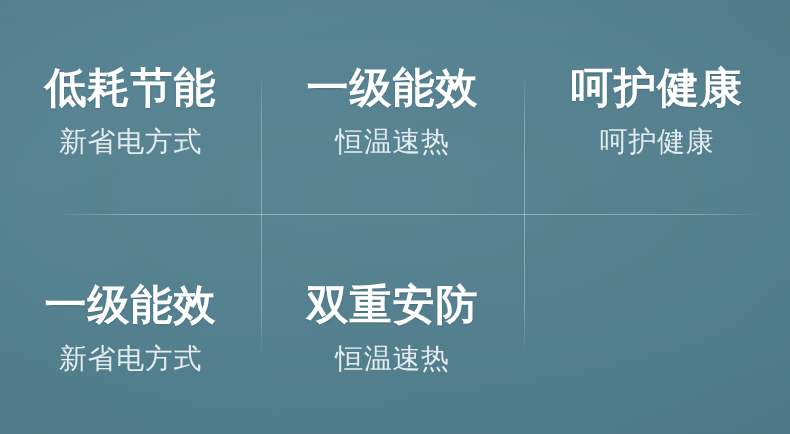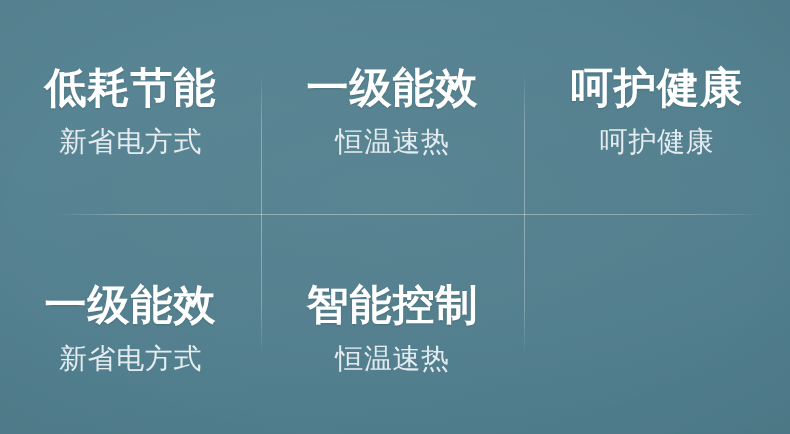--- a/index.html
+++ b/index.html
@@ -130,18 +130,18 @@
       <div class="cell-title">呵护健康</div>
       <div class="cell-subtitle">呵护健康</div>
     </div>
 
     <div class="cell">
       <div class="cell-title">一级能效</div>
       <div class="cell-subtitle">新省电方式</div>
     </div>
 
     <div class="cell">
-      <div class="cell-title">智能控制</div>
+      <div class="cell-title">双重安防</div>
       <div class="cell-subtitle">恒温速热</div>
     </div>
 
   </div>
 </div>
 
 </body></html>

